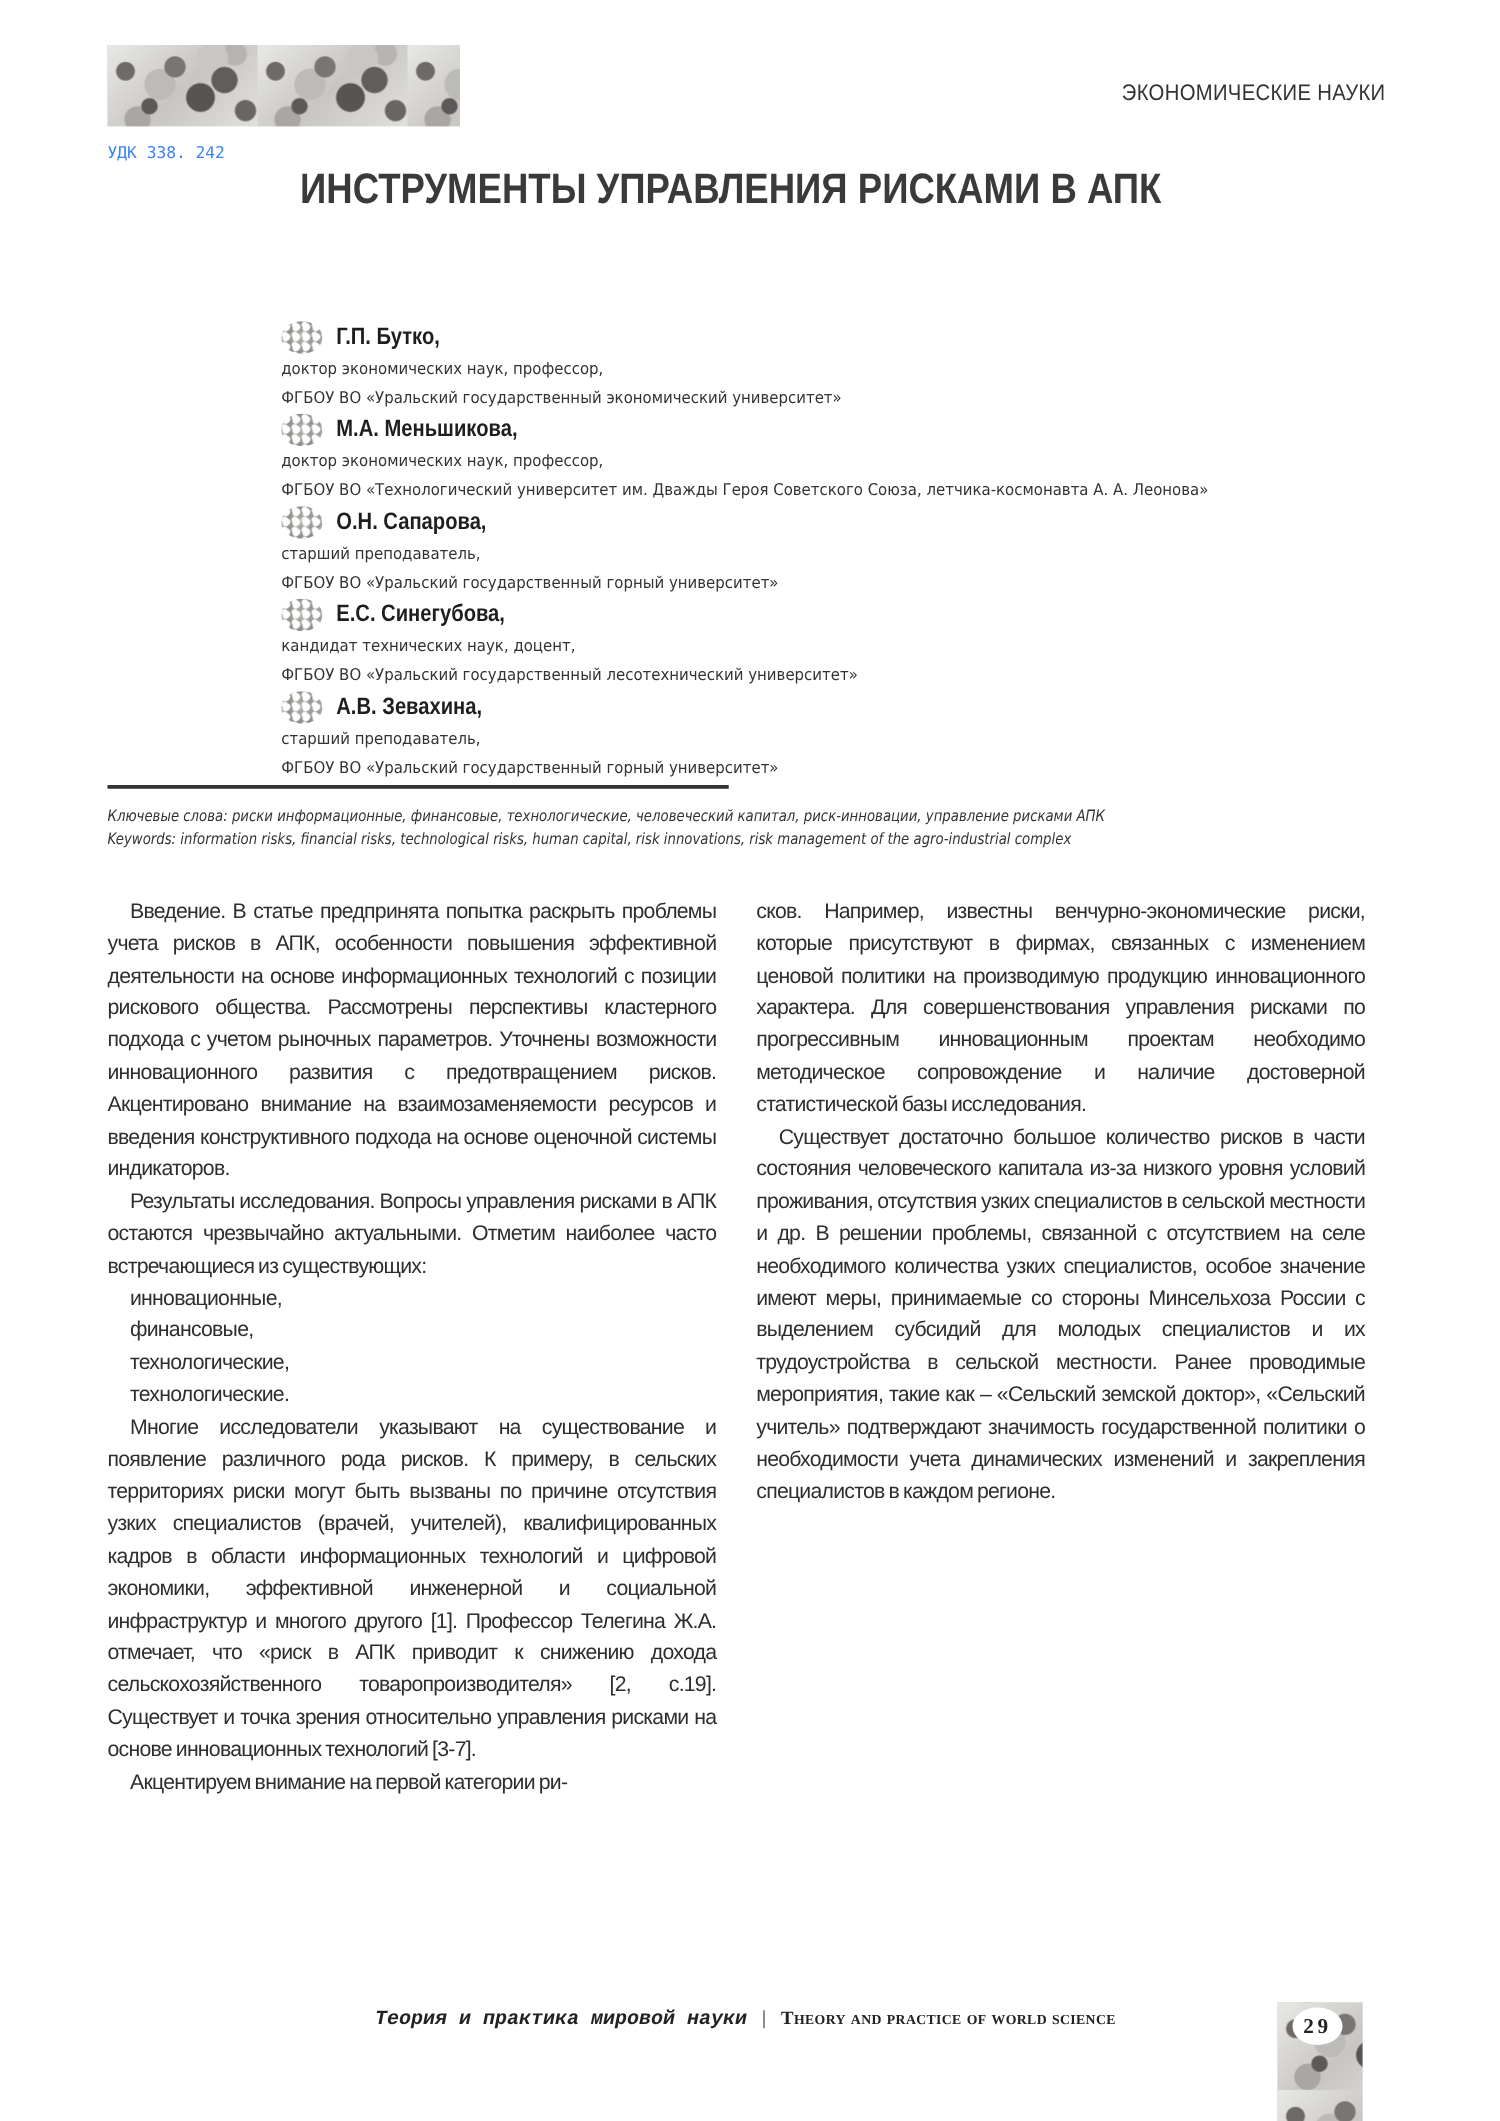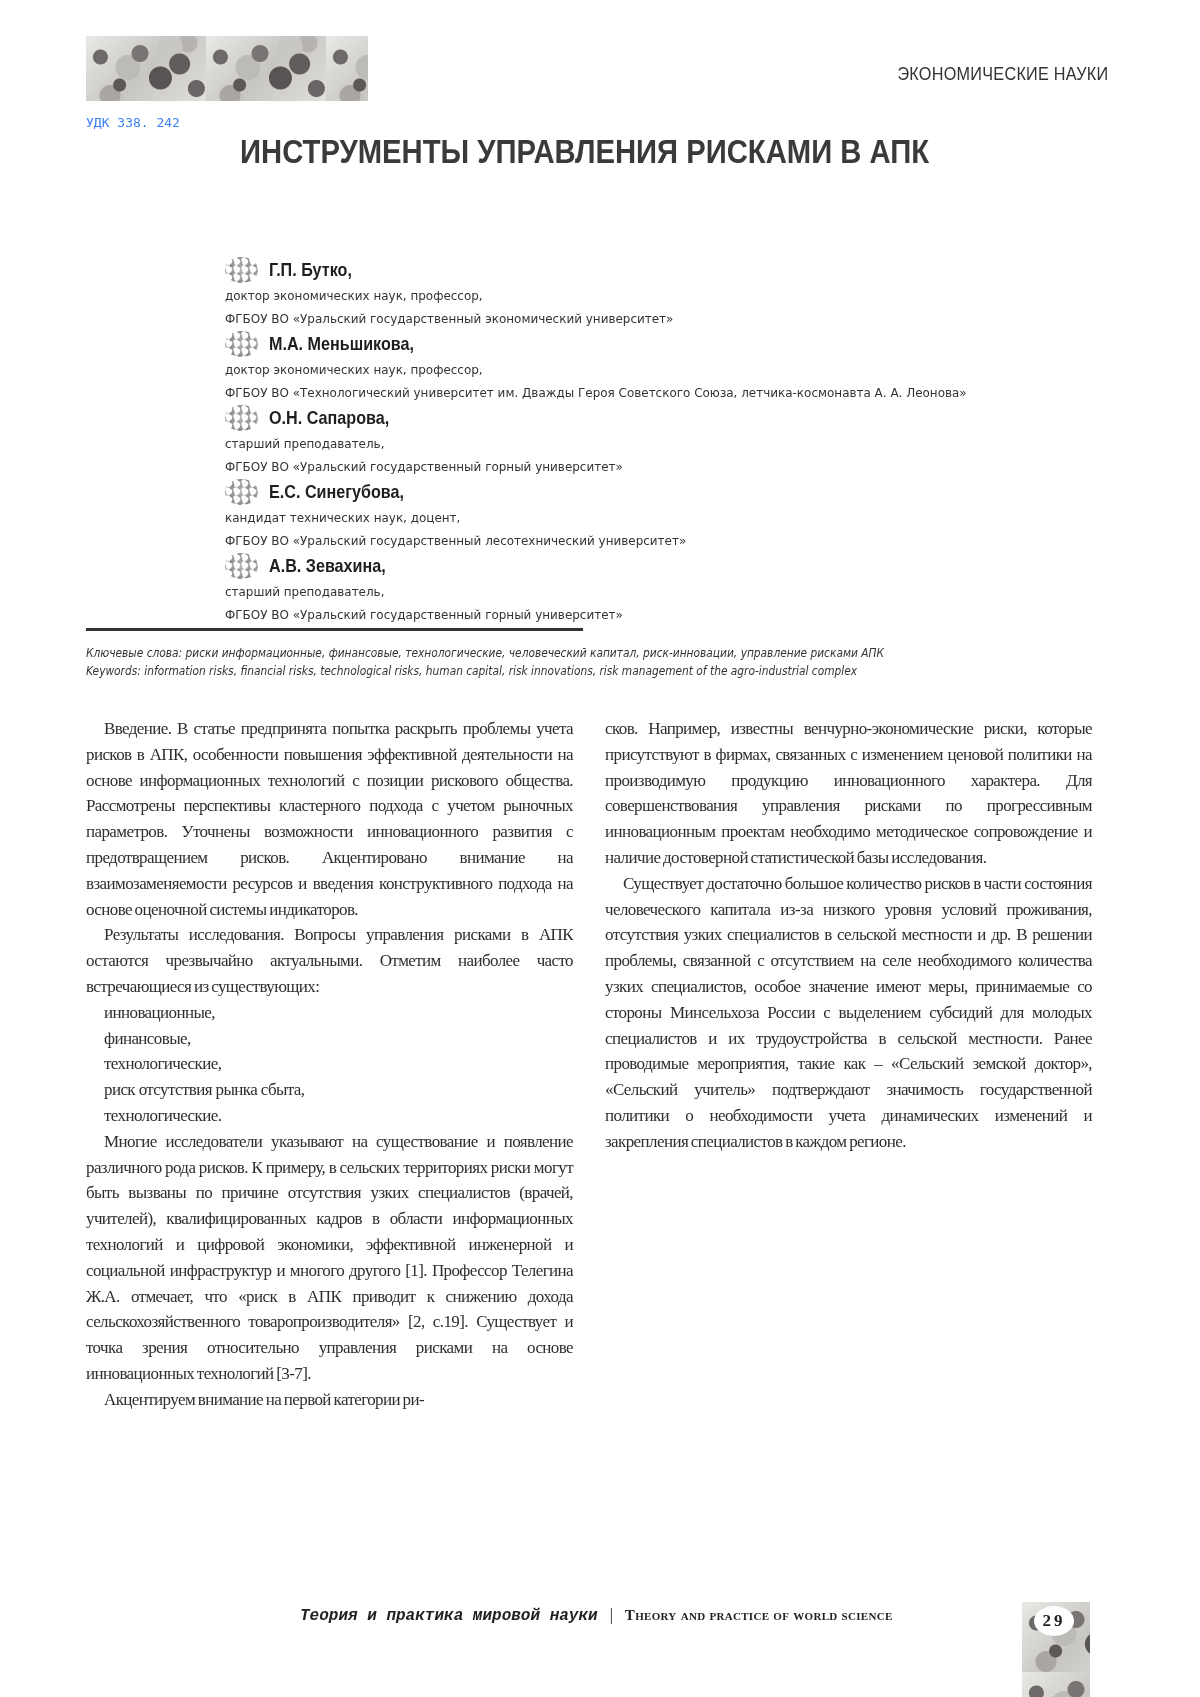--- a/index.html
+++ b/index.html
@@ -60,21 +60,21 @@
     transform: scaleX(0.85); transform-origin: left center; white-space: nowrap;
   }
   .author-line { font-size: 13px; color: #333; line-height: 23px; white-space: nowrap; transform: scaleX(0.92); transform-origin: left center; }
 
   .rule { left: 86px; top: 628px; width: 497px; height: 3px; background: #333; }
   .keywords {
     left: 86px; top: 644px; width: 1030px; font-family: "DejaVu Sans", sans-serif; font-style: italic;
     font-size: 12.5px; color: #333; line-height: 18px; transform: scaleX(0.85); transform-origin: left top; white-space: nowrap;
   }
 
-  .col { top: 716px; width: 487px; font-family: Liberation Serif, serif; font-size: 17px; line-height: 25.8px; color: #2e2e2e; text-align: justify; }
+  .col { top: 716px; width: 487px; font-family: Liberation Sans, sans-serif; font-size: 17px; line-height: 25.8px; color: #2e2e2e; text-align: justify; }
   .col-left { left: 86px; }
   .col-right { left: 605px; }
   .col .para { text-indent: 18px; margin: 0; hyphens: auto; letter-spacing: -0.6px; word-spacing: -1px; }
   .col .para.cont { text-indent: 0; }
   .col .list-item { padding-left: 18px; letter-spacing: -0.6px; }
 
   .footer {
     left: 300px; top: 1606px; font-family: "Liberation Serif", serif; font-size: 16px; color: #222; white-space: nowrap;
   }
   .footer .ru { font-style: italic; font-weight: bold; font-family: Liberation Mono, monospace; }
@@ -138,21 +138,20 @@
   <div>Ключевые слова: риски информационные, финансовые, технологические, человеческий капитал, риск-инновации, управление рисками АПК</div>
   <div>Keywords: information risks, financial risks, technological risks, human capital, risk innovations, risk management of the agro-industrial complex</div>
 </div>
 
 <div class="abs col col-left">
   <p class="para">Введение. В статье предпринята попытка раскрыть проблемы учета рисков в АПК, особенности повышения эффективной деятельности на основе информационных технологий с позиции рискового общества. Рассмотрены перспективы кластерного подхода с учетом рыночных параметров. Уточнены возможности инновационного развития с предотвращением рисков. Акцентировано внимание на взаимозаменяемости ресурсов и введения конструктивного подхода на основе оценочной системы индикаторов.</p>
   <p class="para">Результаты исследования. Вопросы управления рисками в АПК остаются чрезвычайно актуальными. Отметим наиболее часто встречающиеся из существующих:</p>
   <div class="list-item">инновационные,</div>
   <div class="list-item">финансовые,</div>
   <div class="list-item">технологические,</div>
-  <div class="list-item">риск отсутствия рынка сбыта,</div>
   <div class="list-item">технологические.</div>
   <p class="para">Многие исследователи указывают на существование и появление различного рода рисков. К примеру, в сельских территориях риски могут быть вызваны по причине отсутствия узких специалистов (врачей, учителей), квалифицированных кадров в области информационных технологий и цифровой экономики, эффективной инженерной и социальной инфраструктур и многого другого [1]. Профессор Телегина Ж.А. отмечает, что «риск в АПК приводит к снижению дохода сельскохозяйственного товаропроизводителя» [2, с.19]. Существует и точка зрения относительно управления рисками на основе инновационных технологий [3-7].</p>
   <p class="para">Акцентируем внимание на первой категории ри-</p>
 </div>
 
 <div class="abs col col-right">
   <p class="para cont">сков. Например, известны венчурно-экономические риски, которые присутствуют в фирмах, связанных с изменением ценовой политики на производимую продукцию инновационного характера. Для совершенствования управления рисками по прогрессивным инновационным проектам необходимо методическое сопровождение и наличие достоверной статистической базы исследования.</p>
   <p class="para">Существует достаточно большое количество рисков в части состояния человеческого капитала из-за низкого уровня условий проживания, отсутствия узких специалистов в сельской местности и др. В решении проблемы, связанной с отсутствием на селе необходимого количества узких специалистов, особое значение имеют меры, принимаемые со стороны Минсельхоза России с выделением субсидий для молодых специалистов и их трудоустройства в сельской местности. Ранее проводимые мероприятия, такие как – «Сельский земской доктор», «Сельский учитель» подтверждают значимость государственной политики о необходимости учета динамических изменений и закрепления специалистов в каждом регионе.</p>
 </div>
 

